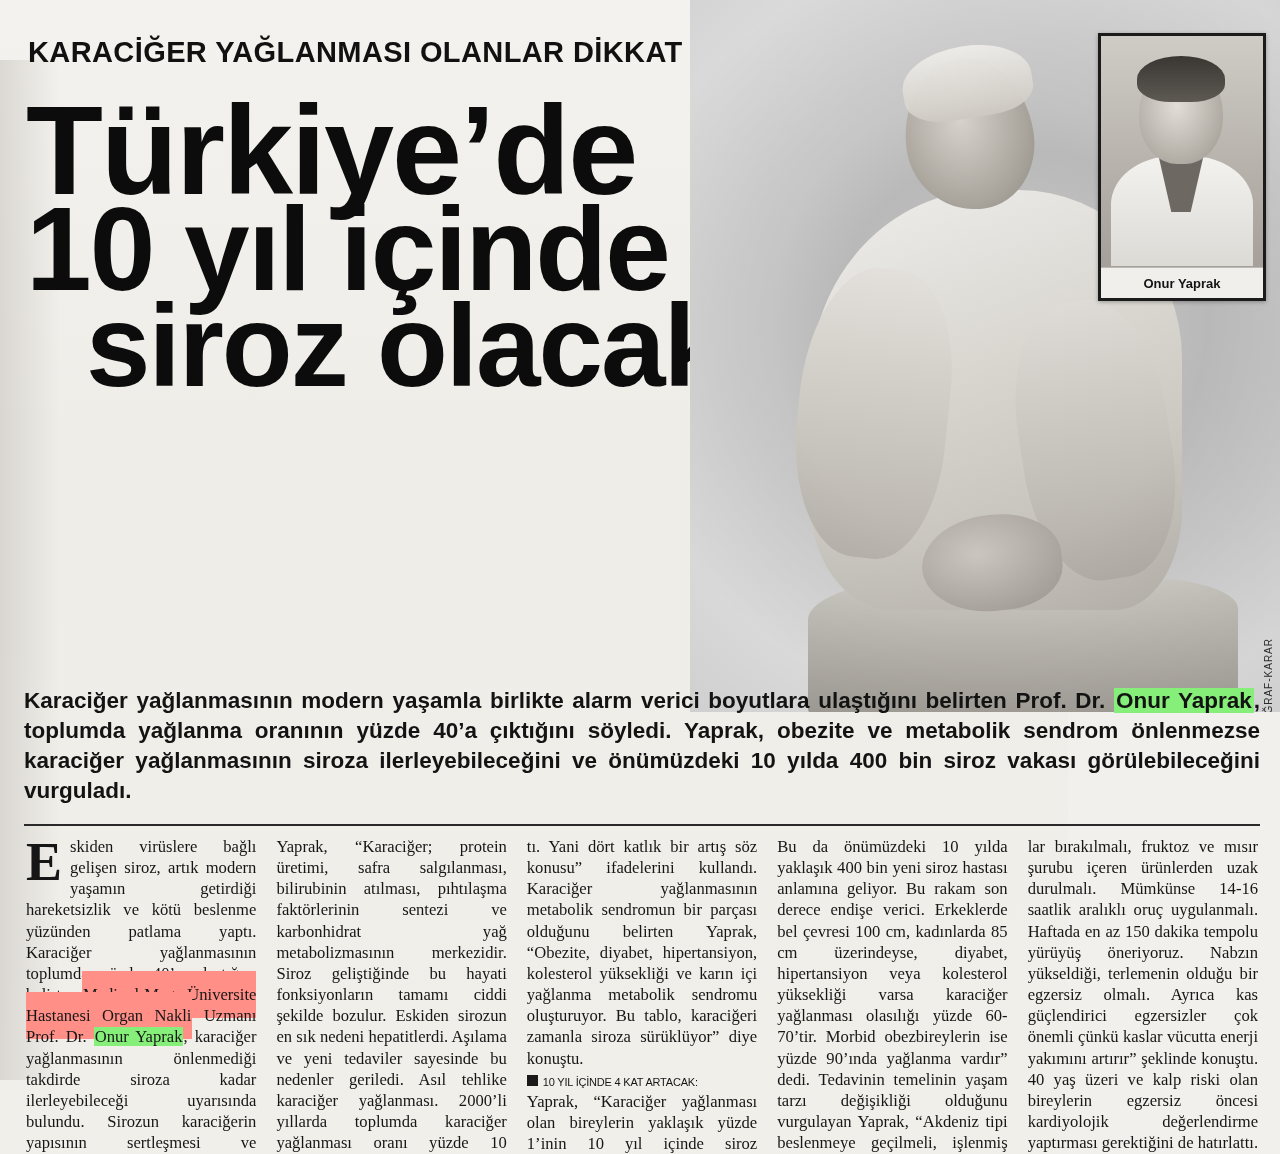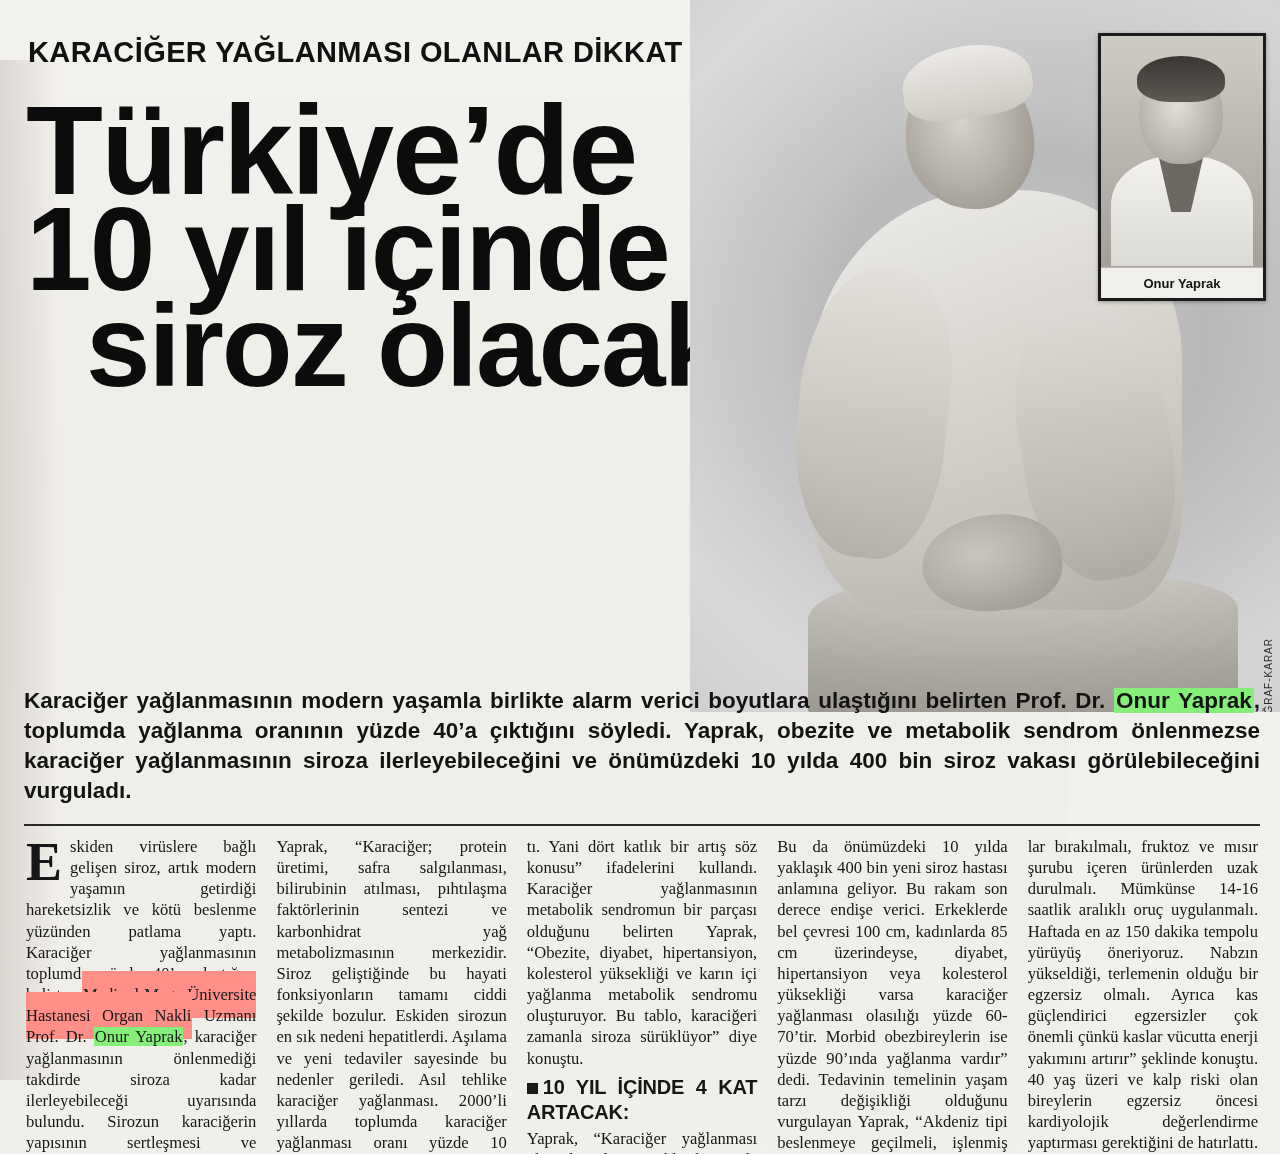--- a/index.html
+++ b/index.html
@@ -204,22 +204,22 @@
     font-weight:bold;
     font-size:54px;
     line-height:0.82;
     padding:2px 8px 0 0;
     margin-top:2px;
   }
   .hl-red{background:#ff8f87;padding:14px 1px;}
   .hl-green{background:#86ef7a;padding:0 1px;}
   .subhead{
     font-family:"Liberation Sans", sans-serif;
-    font-weight:bold;
-    font-size:20px;
+    font-weight:normal;
+    font-size:11px;
     margin:6px 0 2px 0;
     display:block;
     letter-spacing:-.2px;
   }
   .sq{
     display:inline-block;width:11px;height:11px;background:#1a1a1a;
     margin-right:5px;position:relative;top:0px;
   }
 
   

